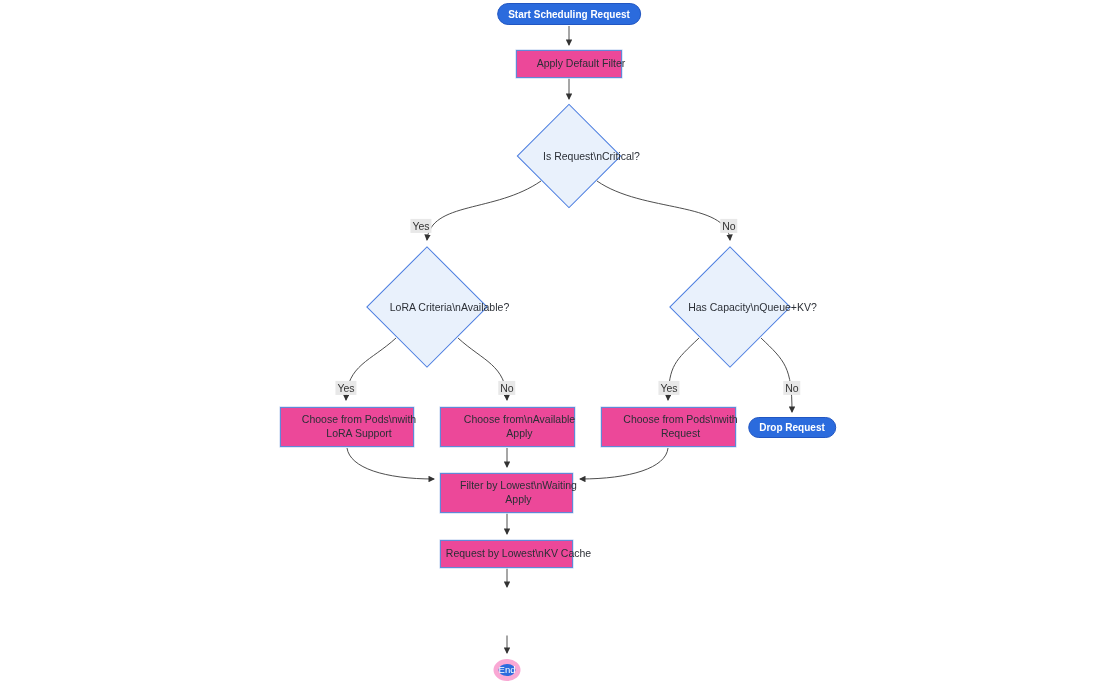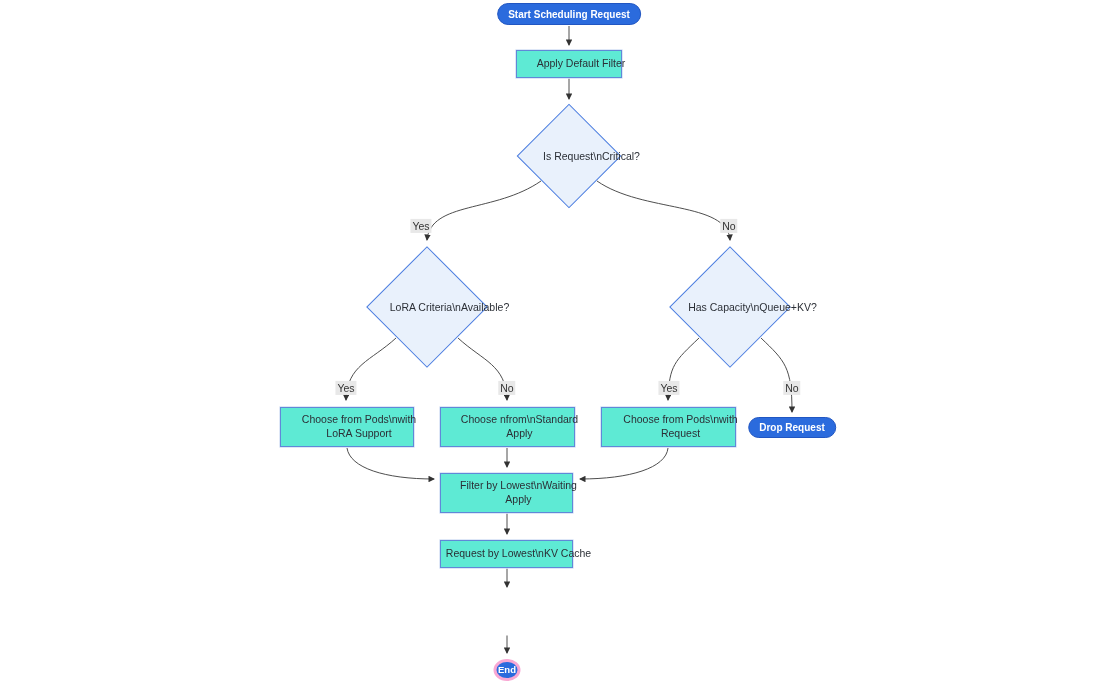--- a/index.html
+++ b/index.html
@@ -7,34 +7,34 @@
     position:relative; width:872px; height:685px; background:#ffffff;
     font-family:"Liberation Sans", sans-serif; overflow:hidden;
   }
   .edges { position:absolute; left:0; top:0; width:1103px; height:685px; }
   .node {
     position:absolute; box-sizing:border-box;
     display:flex; flex-direction:column; align-items:center; justify-content:center;
     text-align:center; color:#2b2f36; font-size:10.5px; line-height:1.3;
   }
   .proc {
-    background:#5eead4; border:1.2px solid #6088d8;
+    background:#ec4899; border:1.2px solid #6088d8;
     box-shadow:0 0 0 0.6px #c9d8f2;
     padding-left:24px;
   }
   .proc span { display:block; white-space:nowrap; }
   .pill {
     background:#2b6bdd; border:1px solid #2156c2; color:#ffffff;
     font-weight:bold; font-size:10px; border-radius:12px;
     padding:0 10px; height:22px; flex-direction:row; white-space:nowrap;
     transform:translateX(-50%);
   }
   .endpill {
-    background:#2b6bdd; border:3px solid #f9a8d4; color:#ffffff;
-    font-weight:bold; font-size:9.5px; border-radius:50%;
+    background:#2b6bdd; border:5px solid #f9a8d4; color:#ffffff;
+    font-weight:normal; font-size:9.5px; border-radius:50%;
     width:27px; height:22px; flex-direction:row; transform:translateX(-50%);
   }
   .diamond-shape {
     position:absolute; background:#e9f1fc; border:1.5px solid #4a7ce0;
     transform:rotate(45deg); box-sizing:border-box;
   }
   .dlabel {
     position:absolute; transform:translate(-50%,-50%);
     white-space:nowrap; color:#2b2f36; font-size:10.5px; text-align:center;padding-left:45px;
   }
@@ -82,21 +82,21 @@
   <div class="node proc" style="left:516px; top:50px; width:106px; height:28px;">
     <span>Apply Default Filter</span>
   </div>
 
   <div class="node proc" style="left:280px; top:407px; width:134px; height:40px;">
     <span>Choose from Pods\nwith</span>
     <span>LoRA Support</span>
   </div>
 
   <div class="node proc" style="left:440px; top:407px; width:135px; height:40px;">
-    <span>Choose nfrom\nStandard</span>
+    <span>Choose from\nAvailable</span>
     <span>Apply</span>
   </div>
 
   <div class="node proc" style="left:601px; top:407px; width:135px; height:40px;">
     <span>Choose from Pods\nwith</span>
     <span>Request</span>
   </div>
 
   <div class="node proc" style="left:440px; top:473px; width:133px; height:40px;">
     <span>Filter by Lowest\nWaiting</span>

